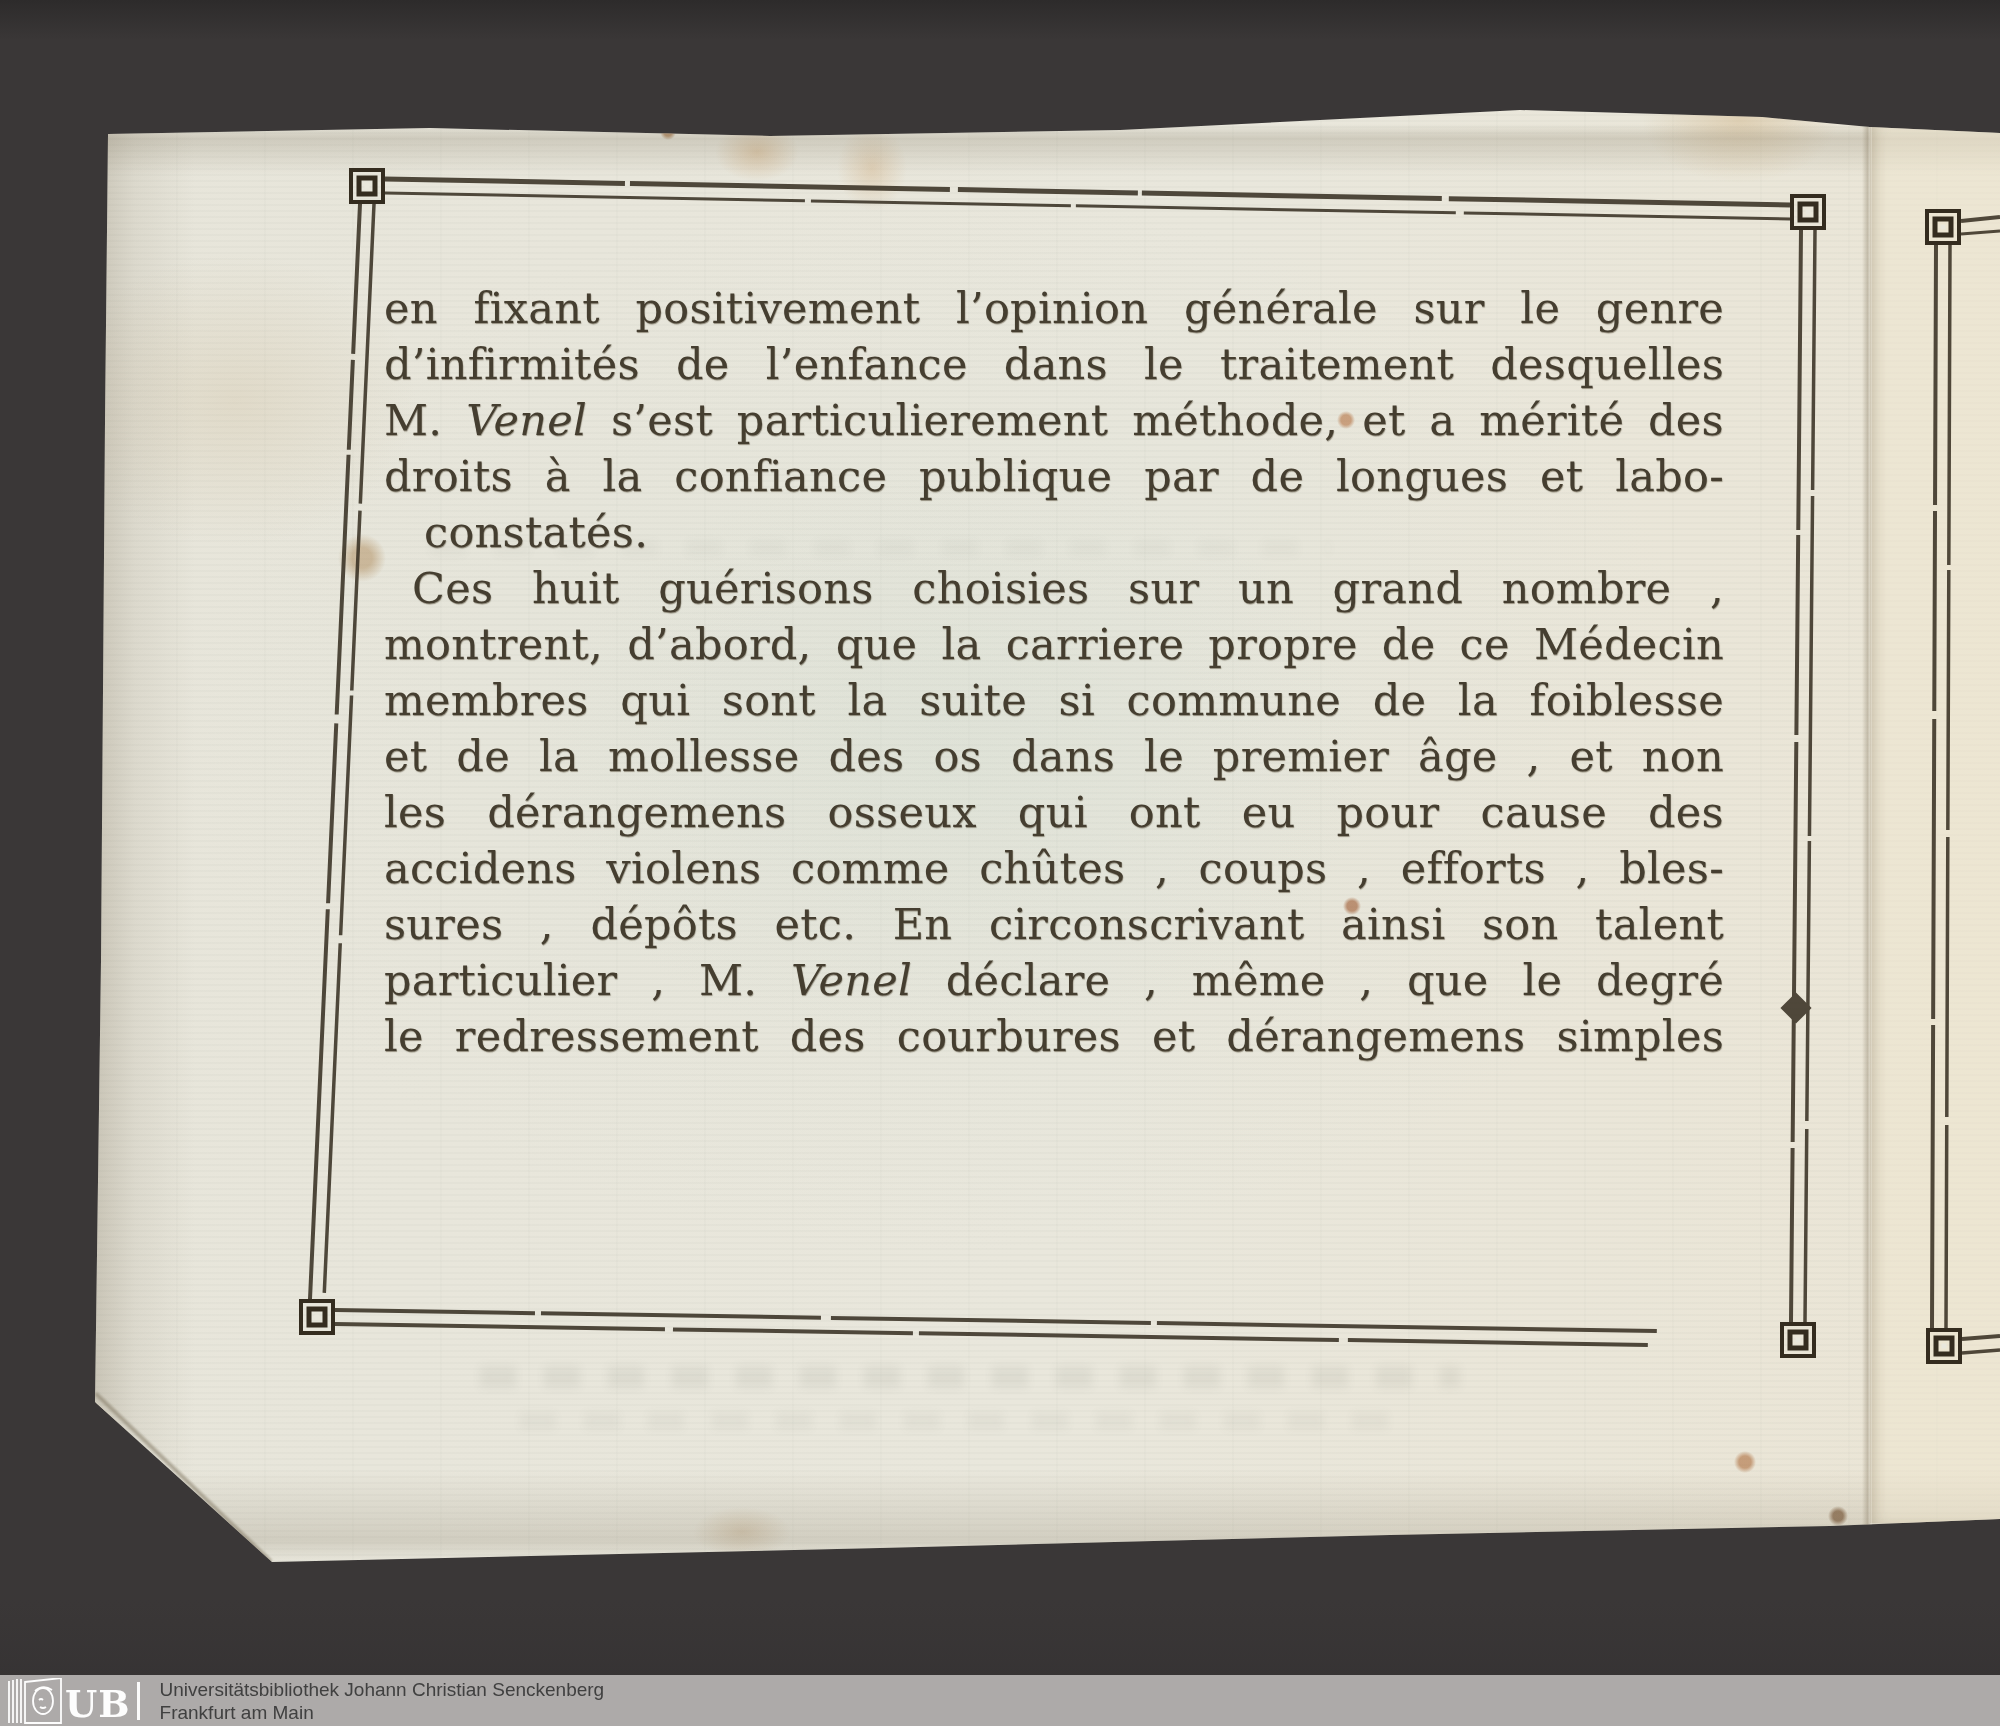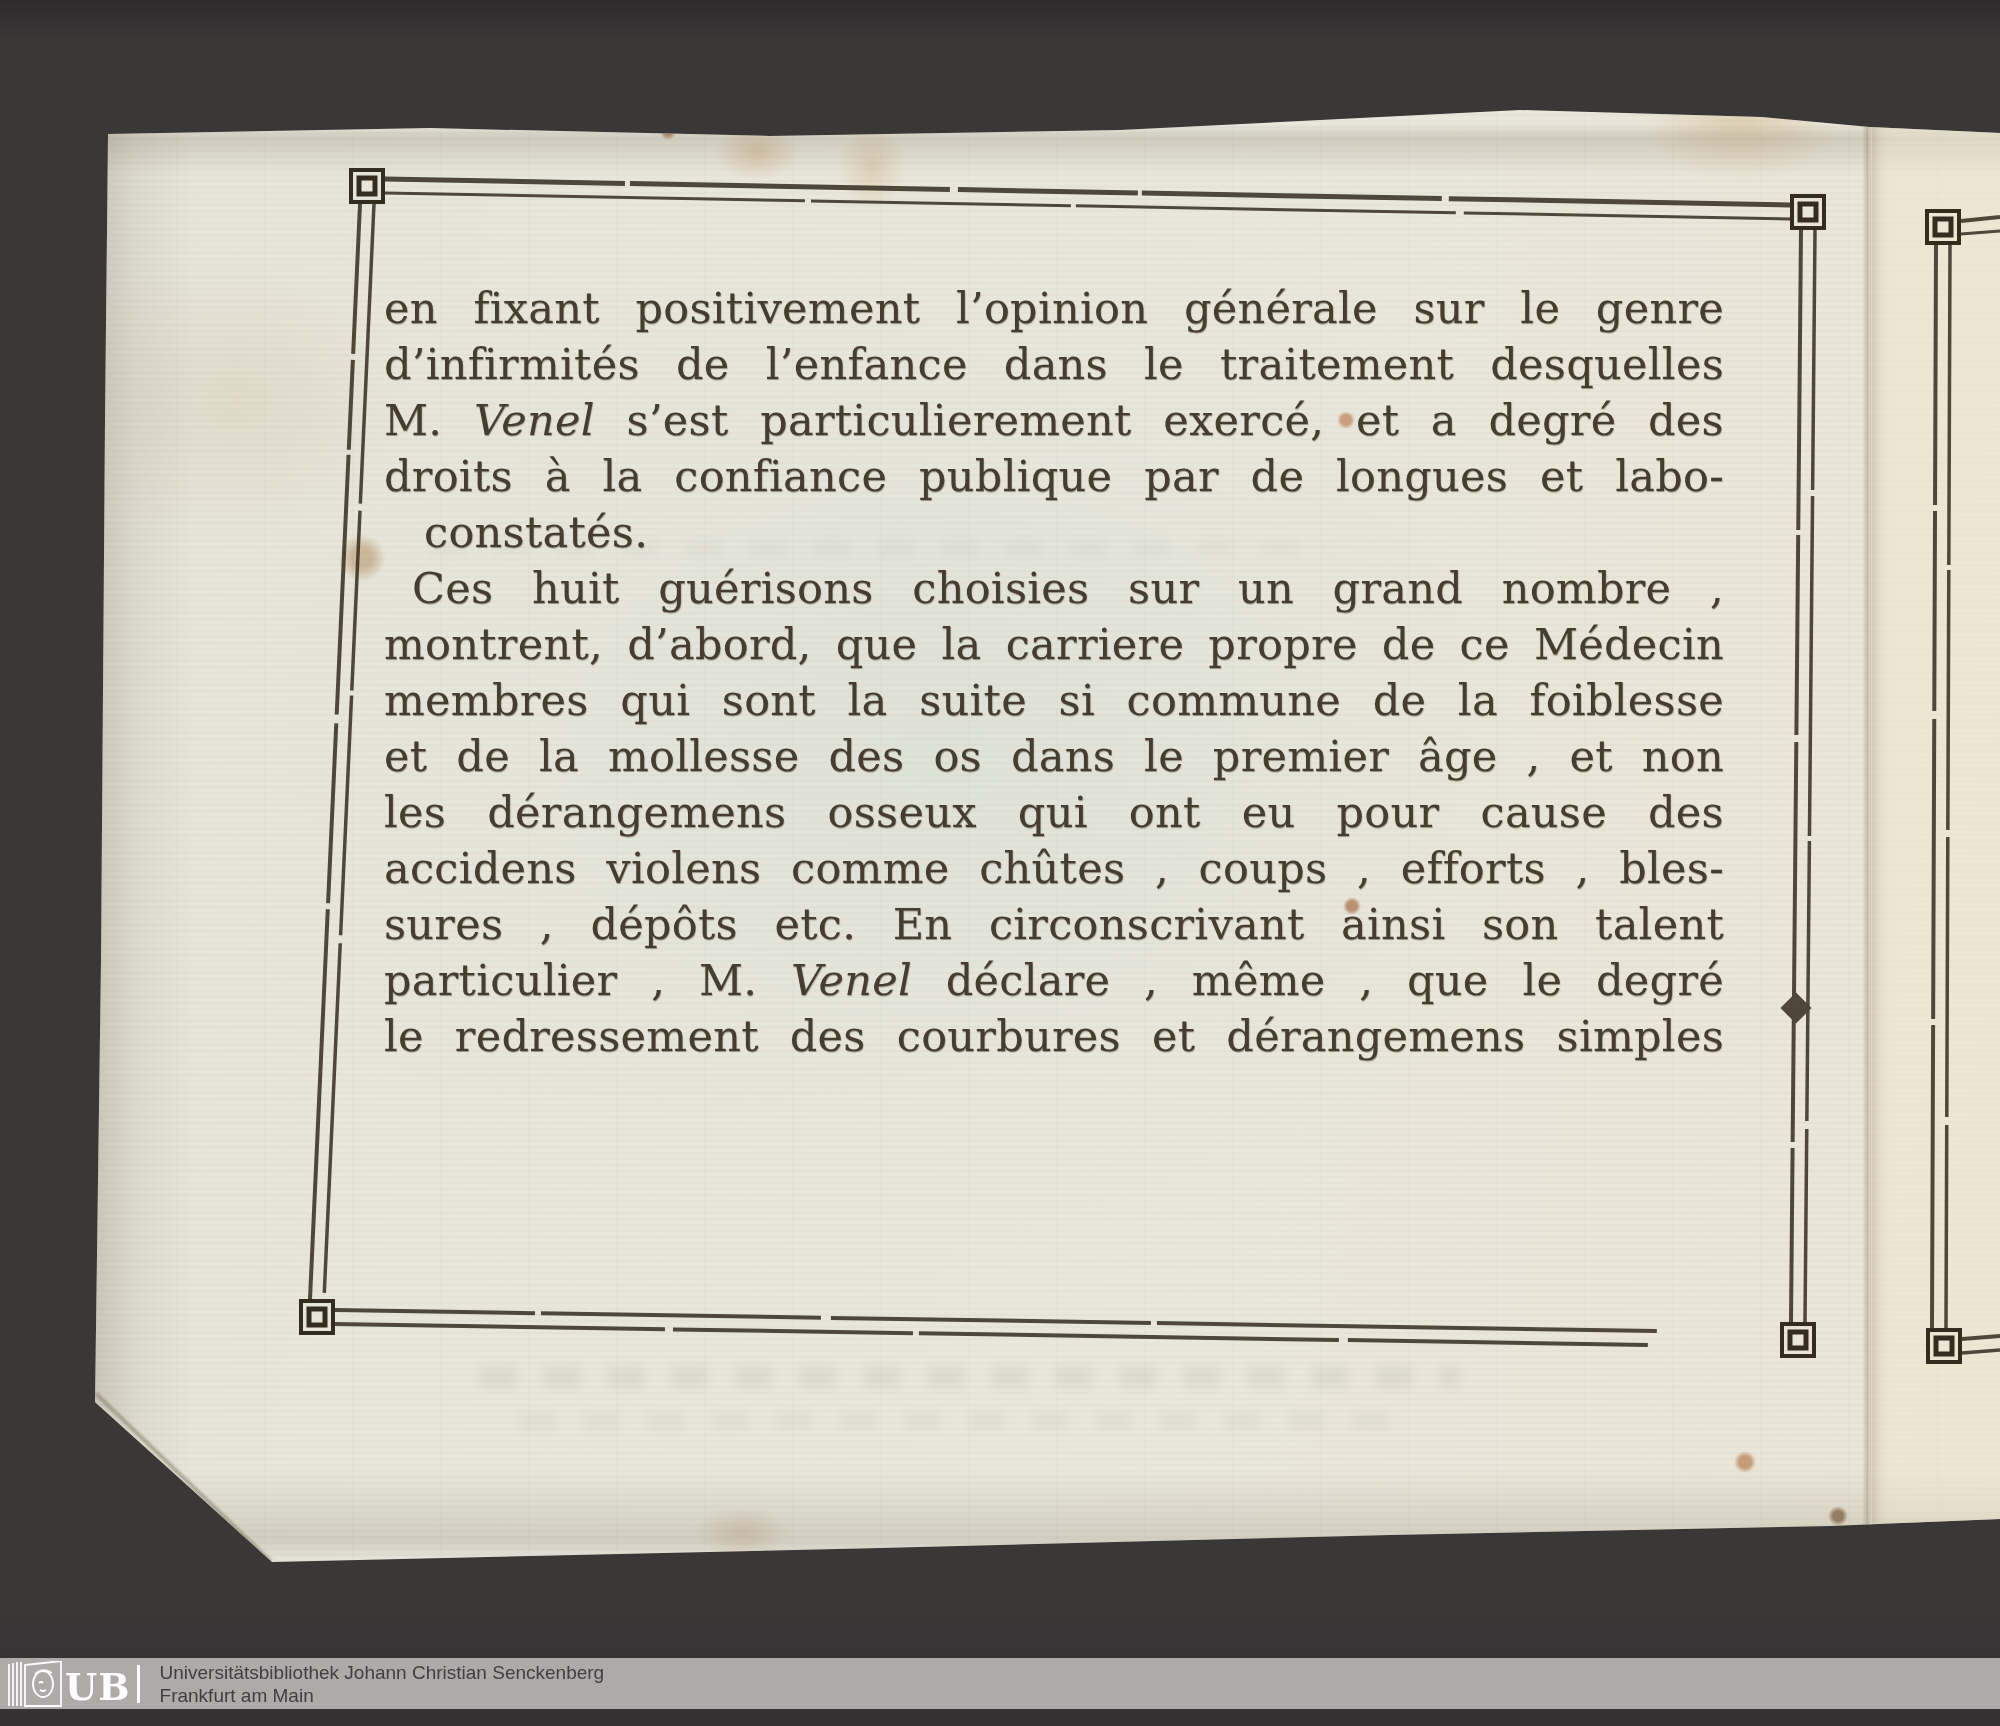--- a/index.html
+++ b/index.html
@@ -55,21 +55,21 @@
   .frame{position:absolute;inset:0;pointer-events:none;}
   
   .textblock{position:absolute;left:384px;top:280px;width:1340px;
     color:#453e30;font-size:43px;line-height:56px;word-spacing:5px;letter-spacing:.3px;
     text-shadow:.5px .8px .9px rgba(70,60,40,.5);}
   .tline{text-align:justify;text-align-last:justify;white-space:normal;}
   .tline.short{text-align-last:left;margin-left:40px;}
   .tline.indent{text-indent:28px;}
   .tline em{font-style:italic;}
   
-  .footer{position:absolute;left:0;bottom:17px;width:2000px;height:51px;background:#adaaa9;
+  .footer{position:absolute;left:0;bottom:0;width:2000px;height:51px;background:#adaaa9;
     display:flex;align-items:center;font-family:"Liberation Sans", sans-serif;}
   .logo{display:flex;align-items:flex-end;margin-left:7px;height:46px;}
   .ub{color:#fdfdfd;font-family:"DejaVu Serif", serif;font-weight:bold;font-size:37px;line-height:40px;
     letter-spacing:1px;margin-left:2px;}
   .logo-sep{width:3px;height:38px;background:#fbfbfb;margin-left:6px;margin-right:20px;}
   .libtext{color:#404040;font-size:19px;line-height:23px;}
 </style>
 </head>
 <body>
 
@@ -126,21 +126,21 @@
       <line x1="1962" y1="1339" x2="2000" y2="1336" stroke-width="4"></line>
       <line x1="1962" y1="1353" x2="2000" y2="1350" stroke-width="3.5"></line>
     </g>
     <use href="#orn" x="1943" y="227"></use>
     <use href="#orn" x="1944" y="1346"></use>
   </svg>
 
   <div class="textblock">
     <div class="tline">en fixant positivement l’opinion générale sur le genre</div>
     <div class="tline">d’infirmités de l’enfance dans le traitement desquelles</div>
-    <div class="tline"><span>M. </span><em>Venel</em><span> s’est particulierement exercé, et a degré des</span></div>
+    <div class="tline"><span>M. </span><em>Venel</em><span> s’est particulierement méthode, et a mérité des</span></div>
     <div class="tline">droits à la confiance publique par de longues et labo-</div>
     <div class="tline short">constatés.</div>
     <div class="tline indent">Ces huit guérisons choisies sur un grand nombre ,</div>
     <div class="tline">montrent, d’abord, que la carriere propre de ce Médecin</div>
     <div class="tline">membres qui sont la suite si commune de la foiblesse</div>
     <div class="tline">et de la mollesse des os dans le premier âge , et non</div>
     <div class="tline">les dérangemens osseux qui ont eu pour cause des</div>
     <div class="tline">accidens violens comme chûtes , coups , efforts , bles-</div>
     <div class="tline">sures , dépôts etc. En circonscrivant ainsi son talent</div>
     <div class="tline"><span>particulier , M. </span><em>Venel</em><span> déclare , même , que le degré</span></div>

